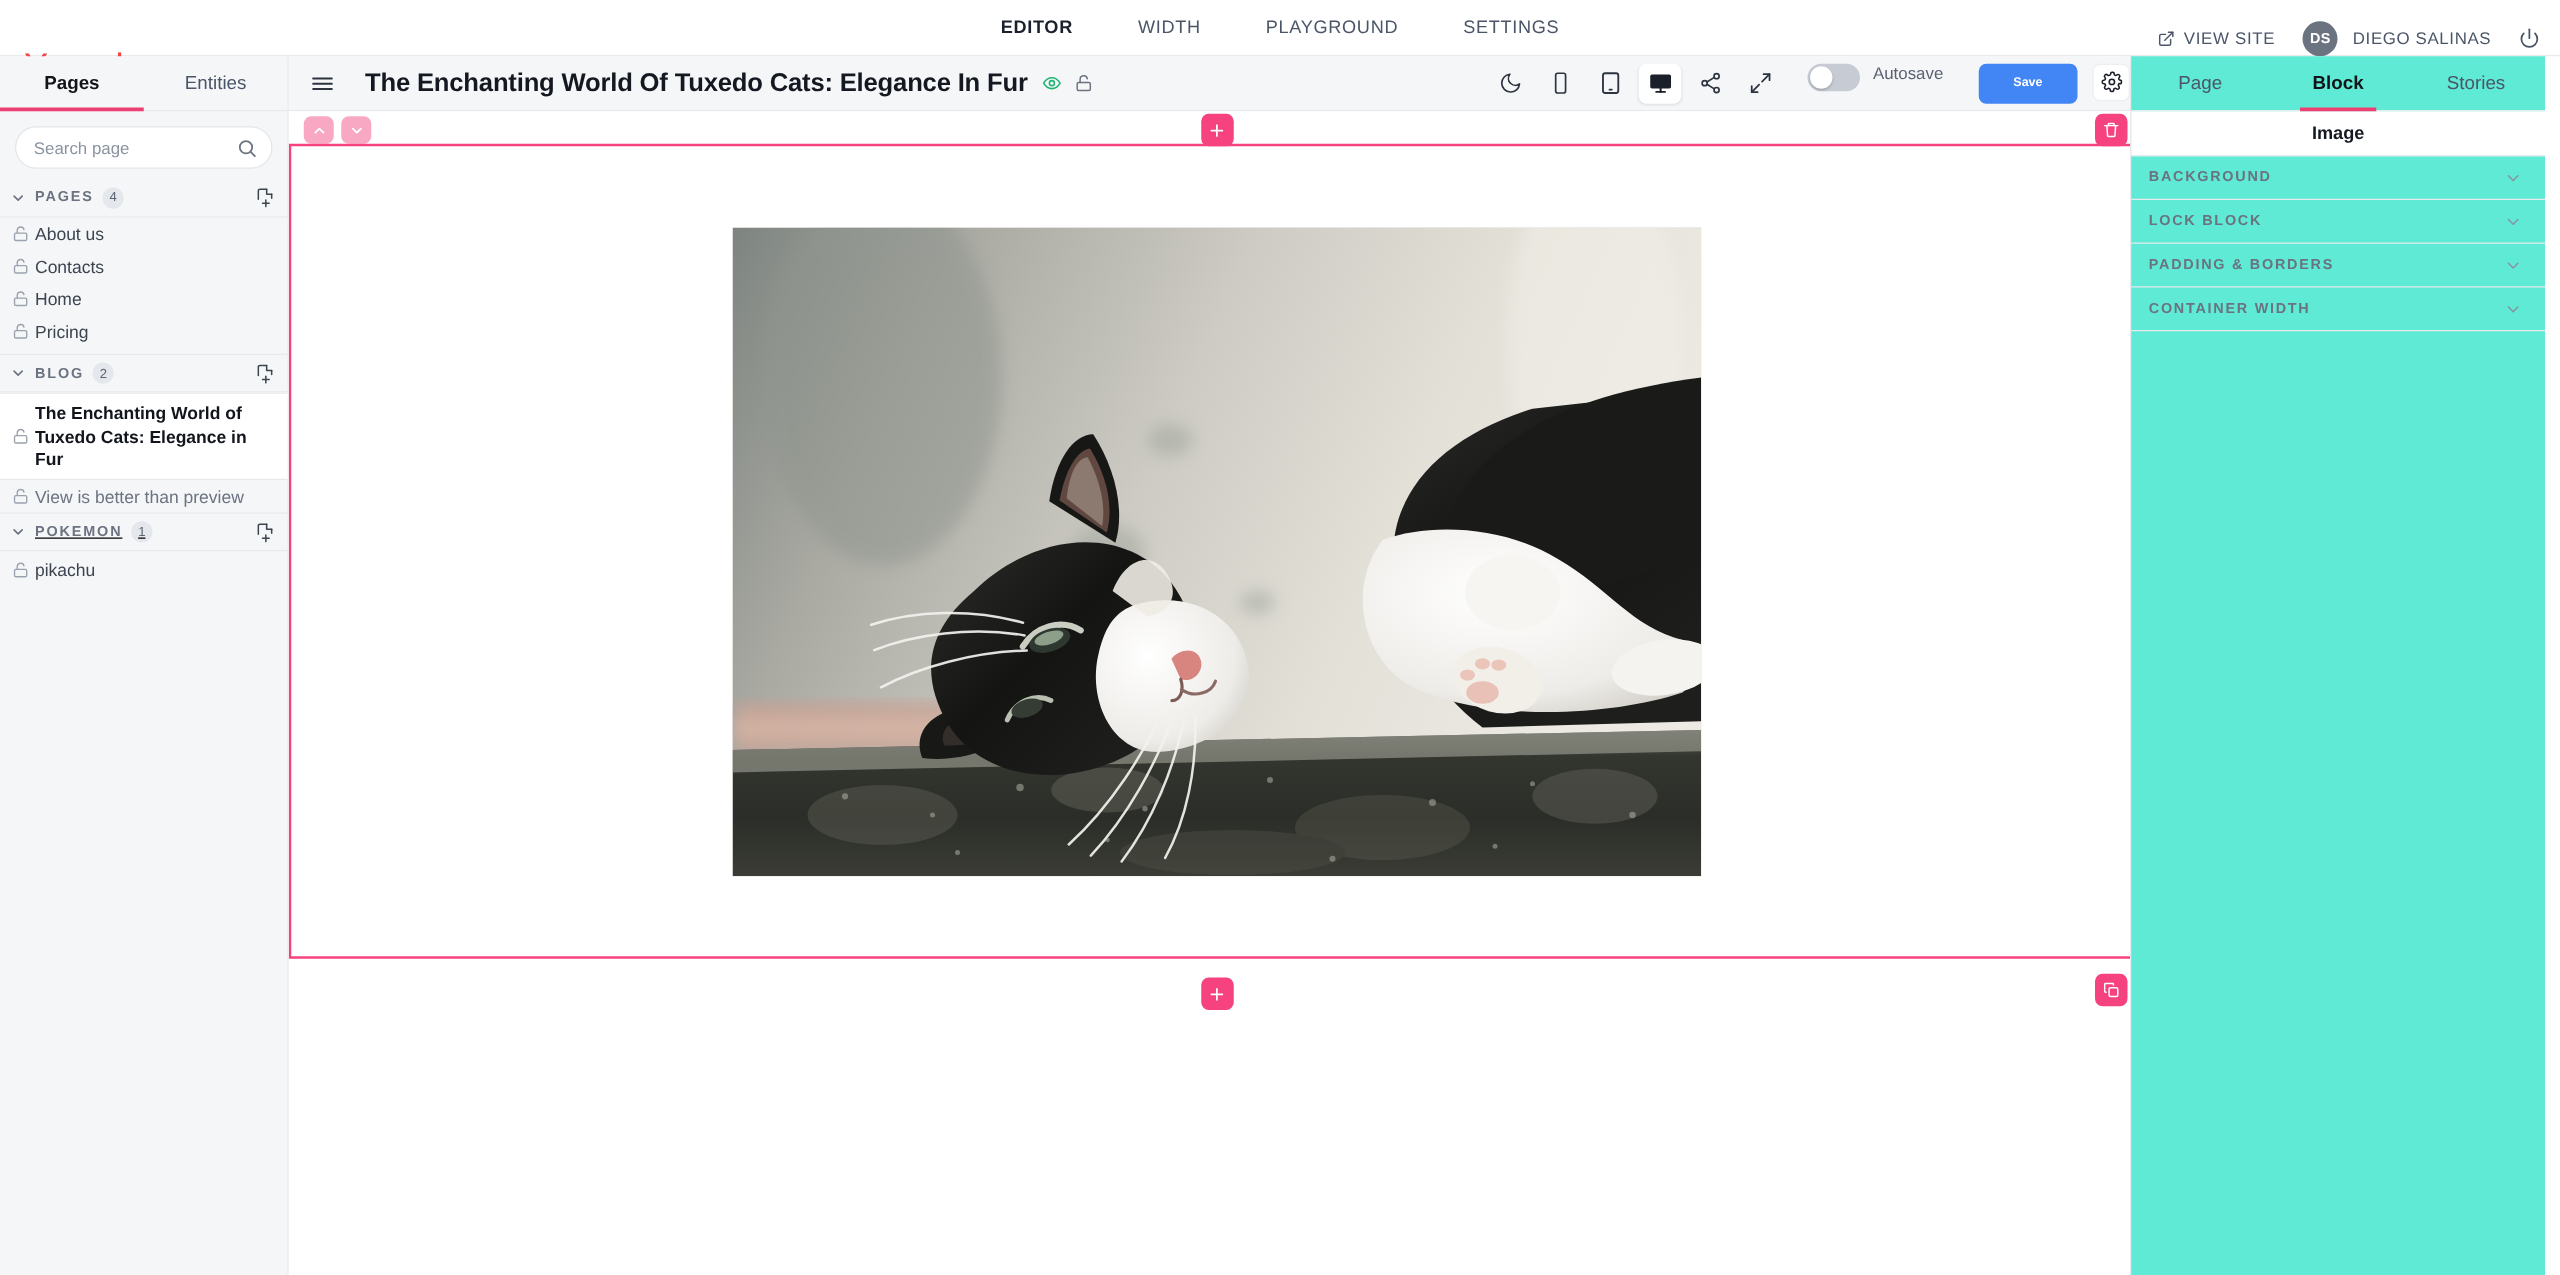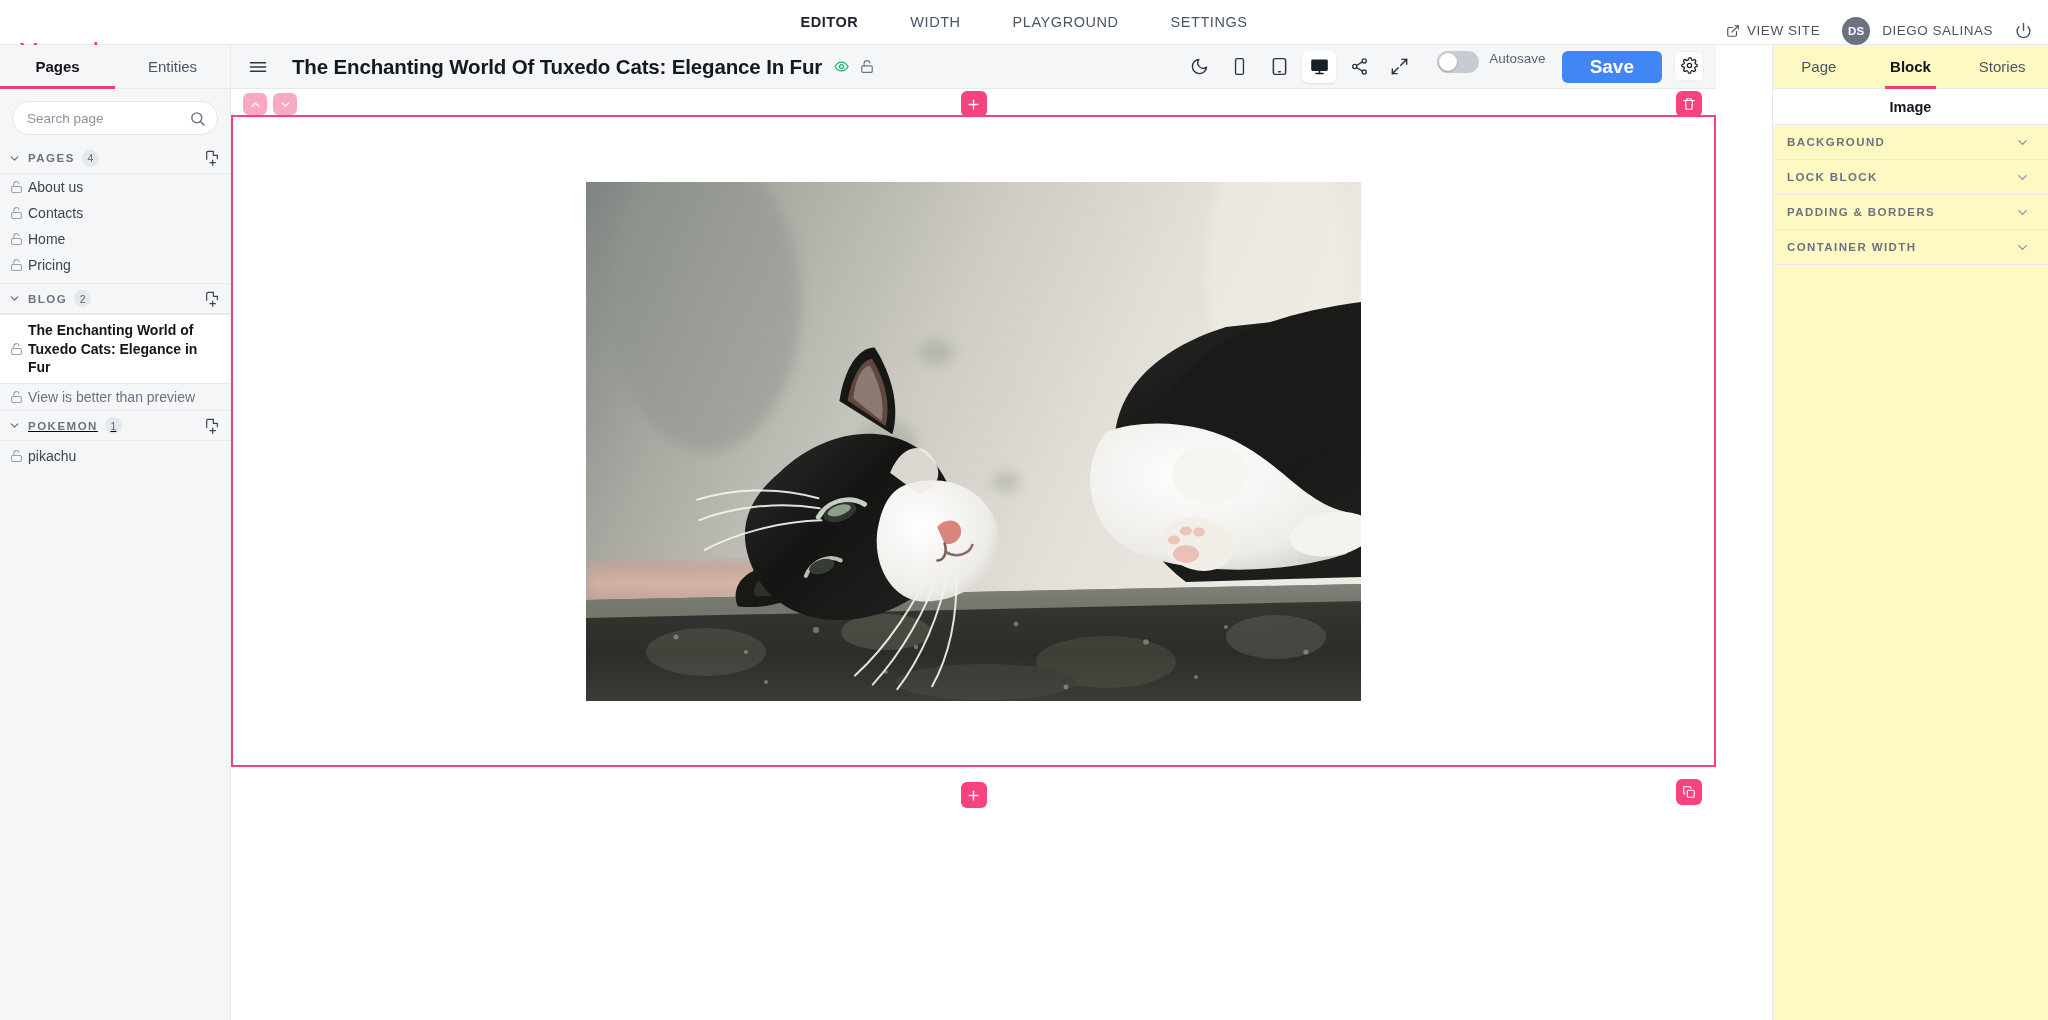--- a/index.html
+++ b/index.html
@@ -153,22 +153,22 @@
   #toggle {
     width: 42px; height: 22px; border-radius: 11px; background: #c7ccd4;
     position: relative; margin-left: 18px; cursor: pointer;
   }
   #toggle i {
     position: absolute; left: 2px; top: 2px; width: 18px; height: 18px;
     border-radius: 50%; background: #ffffff; box-shadow: 0 1px 2px rgba(0,0,0,.25);
   }
   #autosave { font-size: 13.5px; color: #5a6272; margin-left: 10px; }
   #savebtn {
-    margin-left: 16px; height: 32px; padding: 0 28px; border-radius: 6px;
-    background: #4285f4; color: #fff; font-size: 19px; font-weight: 700;
+    margin-left: 28px; height: 32px; padding: 0 28px; border-radius: 6px;
+    background: #4285f4; color: #fff; font-size: 10px; font-weight: 700;
     display: flex; align-items: center; justify-content: center; cursor: pointer;
     border: none; font-family: "Liberation Sans", sans-serif;
   }
   #gearbtn {
     margin-left: 12px; width: 30px; height: 30px; border-radius: 6px;
     background: #ffffff; border: 1px solid #eceef1;
     display: flex; align-items: center; justify-content: center; cursor: pointer;
   }
 
   
@@ -207,22 +207,22 @@
     background: #d9d6d1;
   }
   #addbottom {
     position: absolute; left: 50%; transform: translateX(-50%); top: 693px;
     width: 26px; height: 26px;
   }
   #dupbottom { position: absolute; right: 14px; top: 690px; width: 26px; height: 26px; }
 
   
   #rightpanel {
-    position: absolute; right: 0; top: 45px; width: 276px; height: 975px;
-    background: #fef9c3; border-left: 1px solid #e7e9ed;
+    position: absolute; right: 12px; top: 45px; width: 332px; height: 975px;
+    background: #5eead4; border-left: 1px solid #e7e9ed;
   }
   #rptabs { display: flex; height: 44px; border-bottom: 1px solid #e7e9ed; }
   .rptab {
     flex: 1; display: flex; align-items: center; justify-content: center;
     font-size: 15px; color: #4a5568; cursor: pointer; position: relative;
   }
   .rptab.active { color: #111418; font-weight: 700; }
   .rptab.active::after {
     content: ""; position: absolute; left: 22%; right: 22%; bottom: -1px;
     height: 3px; background: #ed3f72;

